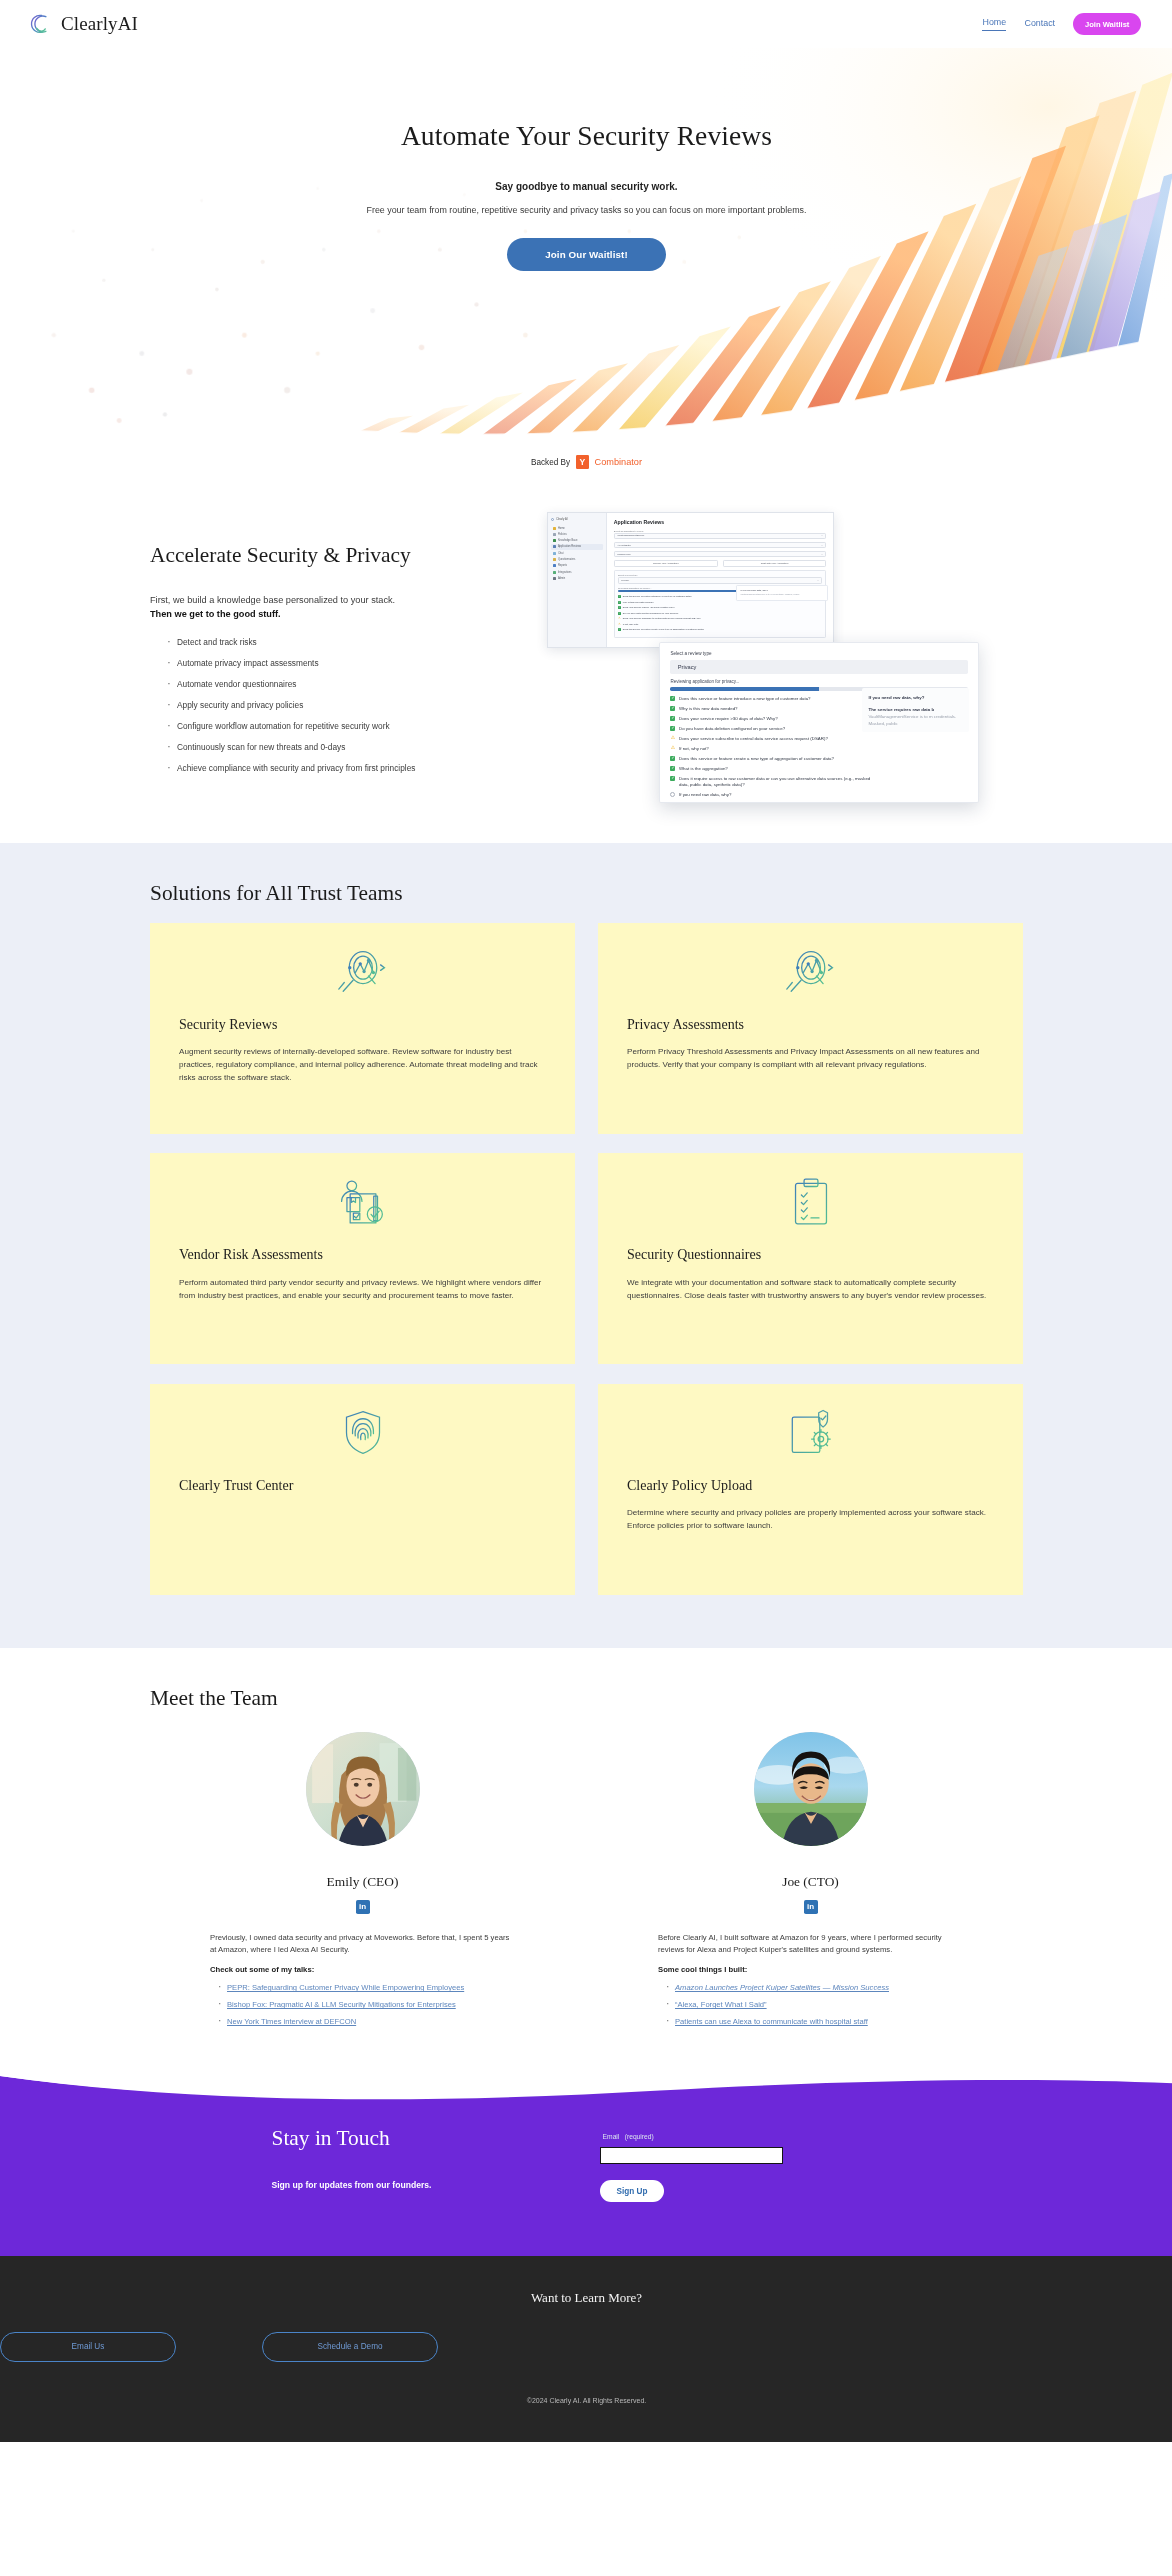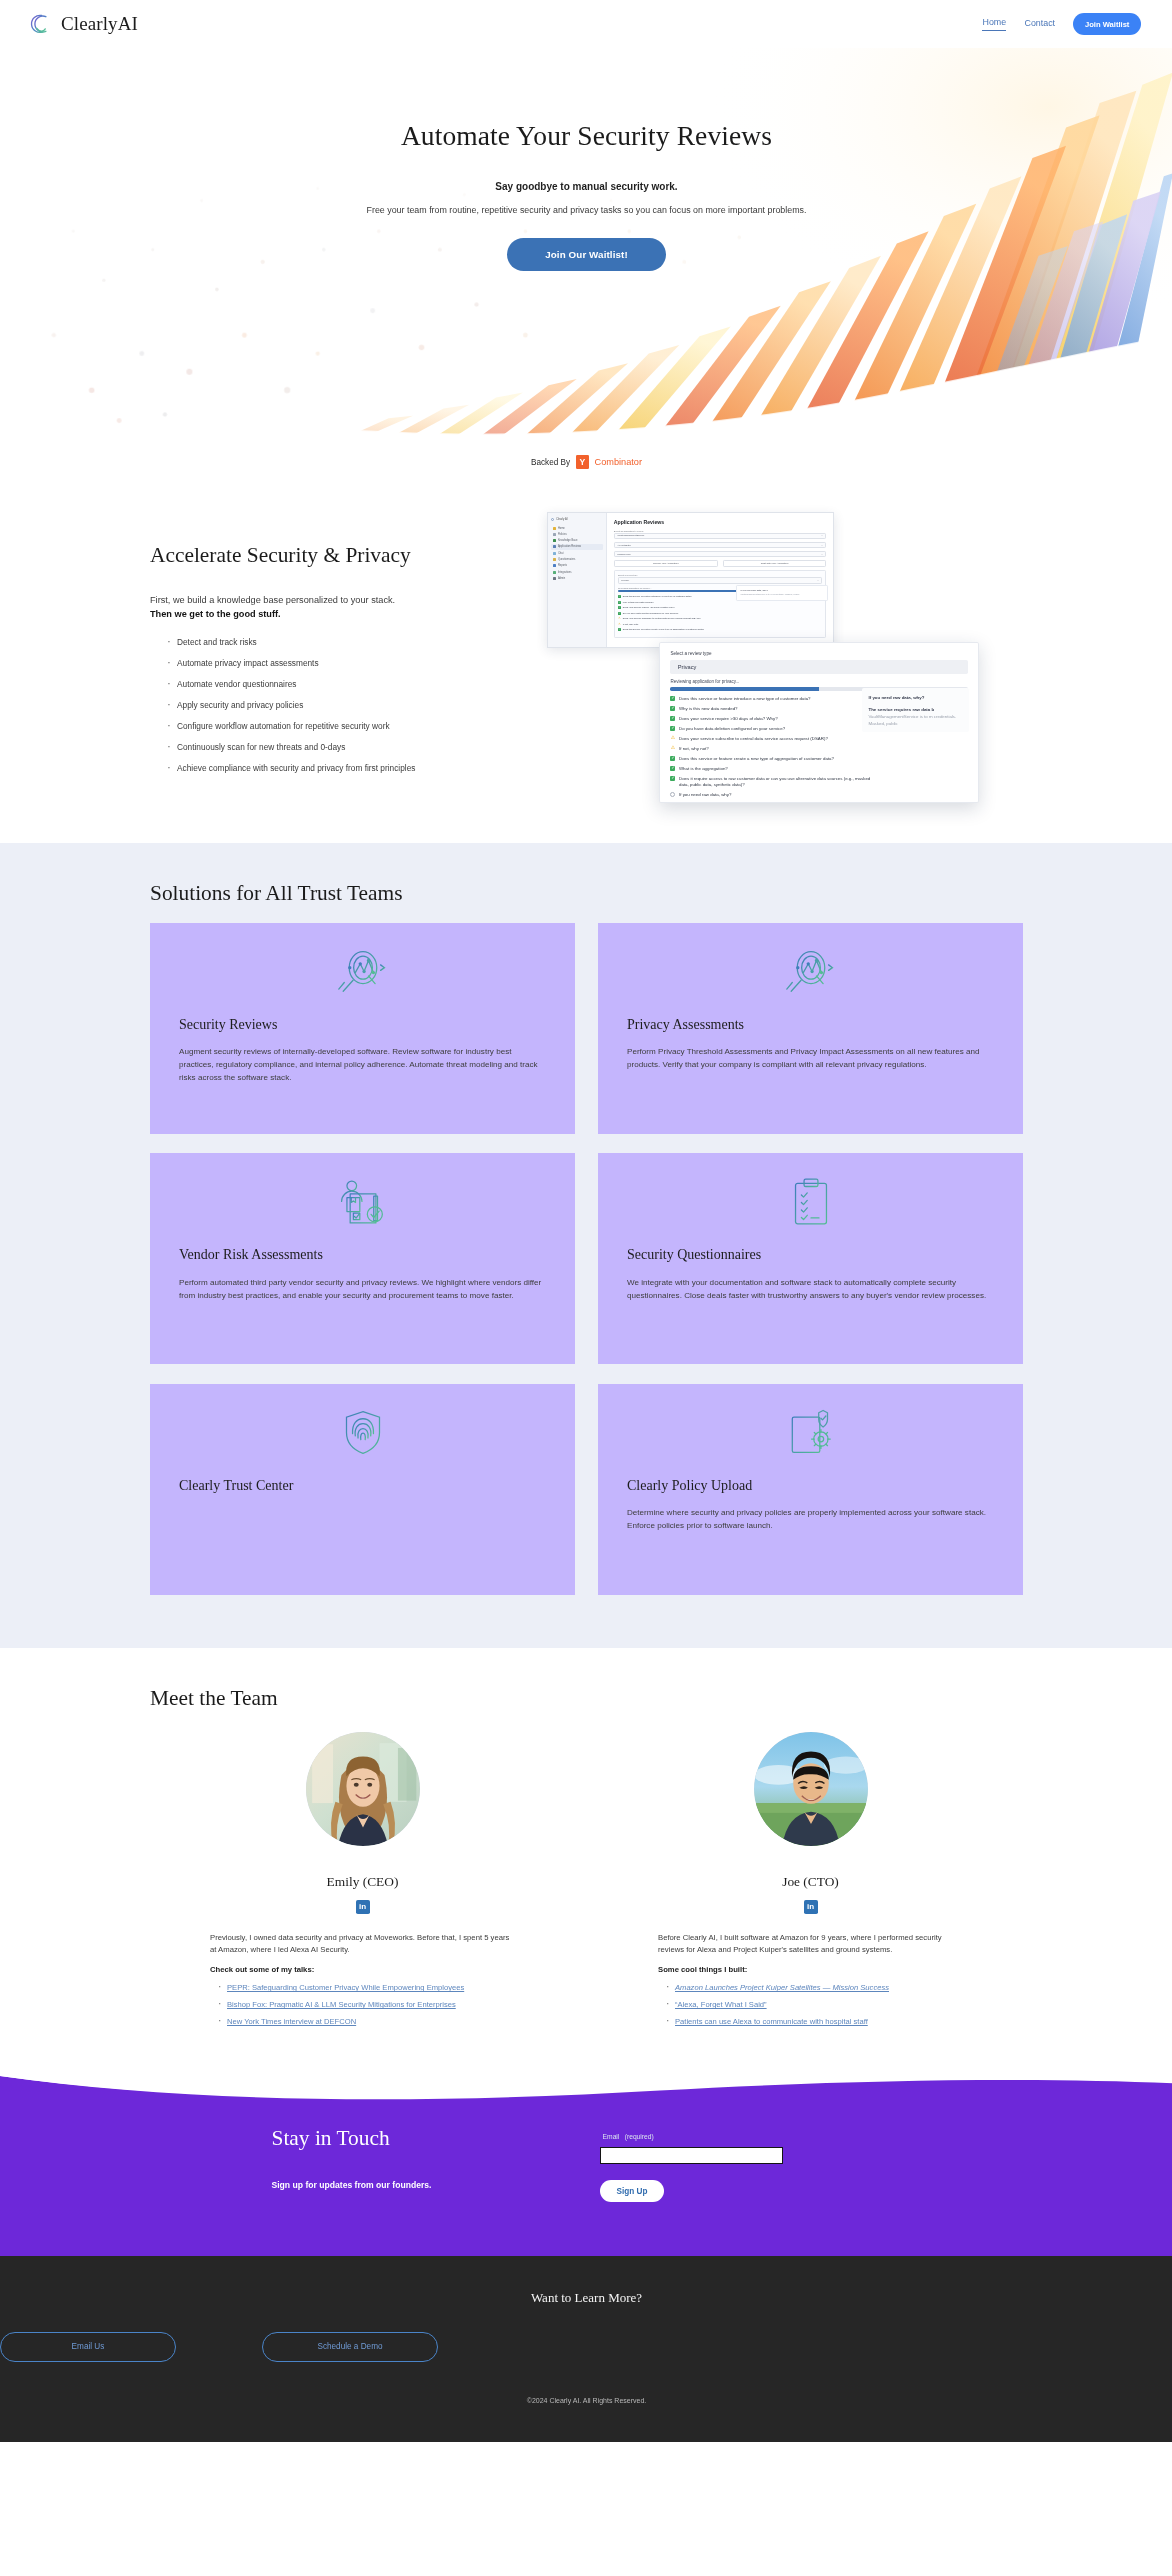--- a/index.html
+++ b/index.html
@@ -34,21 +34,21 @@
   }
   .nav-right { margin-left: auto; display: flex; align-items: center; gap: 18.3px; }
   .nav-link {
     font-size: 8.9px;
     color: #4a76b8;
     text-decoration: none;
     padding-bottom: 2.4px;
   }
   .nav-link.active { border-bottom: 1px solid #4a76b8; }
   .nav-cta {
-    background: #3b82f6;
+    background: #d946ef;
     color: #fff;
     font-size: 7.6px;
     font-weight: 600;
     border: none;
     border-radius: 13.4px;
     padding: 6.1px 11.6px;
     cursor: pointer;
     white-space: nowrap;
   }
 
@@ -229,21 +229,21 @@
     font-family: "Liberation Serif", serif;
     font-size: 21.4px; font-weight: 400; color: #1b1b1b;
   }
   .cards {
     width: 873px; margin: 0 auto;
     display: grid;
     grid-template-columns: 1fr 1fr;
     gap: 19.5px 23px;
   }
   .card {
-    background: #c4b5fd;
+    background: #fef9c3;
     padding: 18.3px 29px 26px;
     min-height: 211px;
   }
   .card-icon { height: 61px; display: flex; align-items: center; justify-content: center; margin-bottom: 14.7px; }
   .card-title {
     font-family: "Liberation Serif", serif;
     font-size: 14px; font-weight: 400; color: #1d1d1d;
     margin-bottom: 12.2px;
   }
   .card-body { font-size: 8.1px; line-height: 1.62; color: #3d3d3d; }

